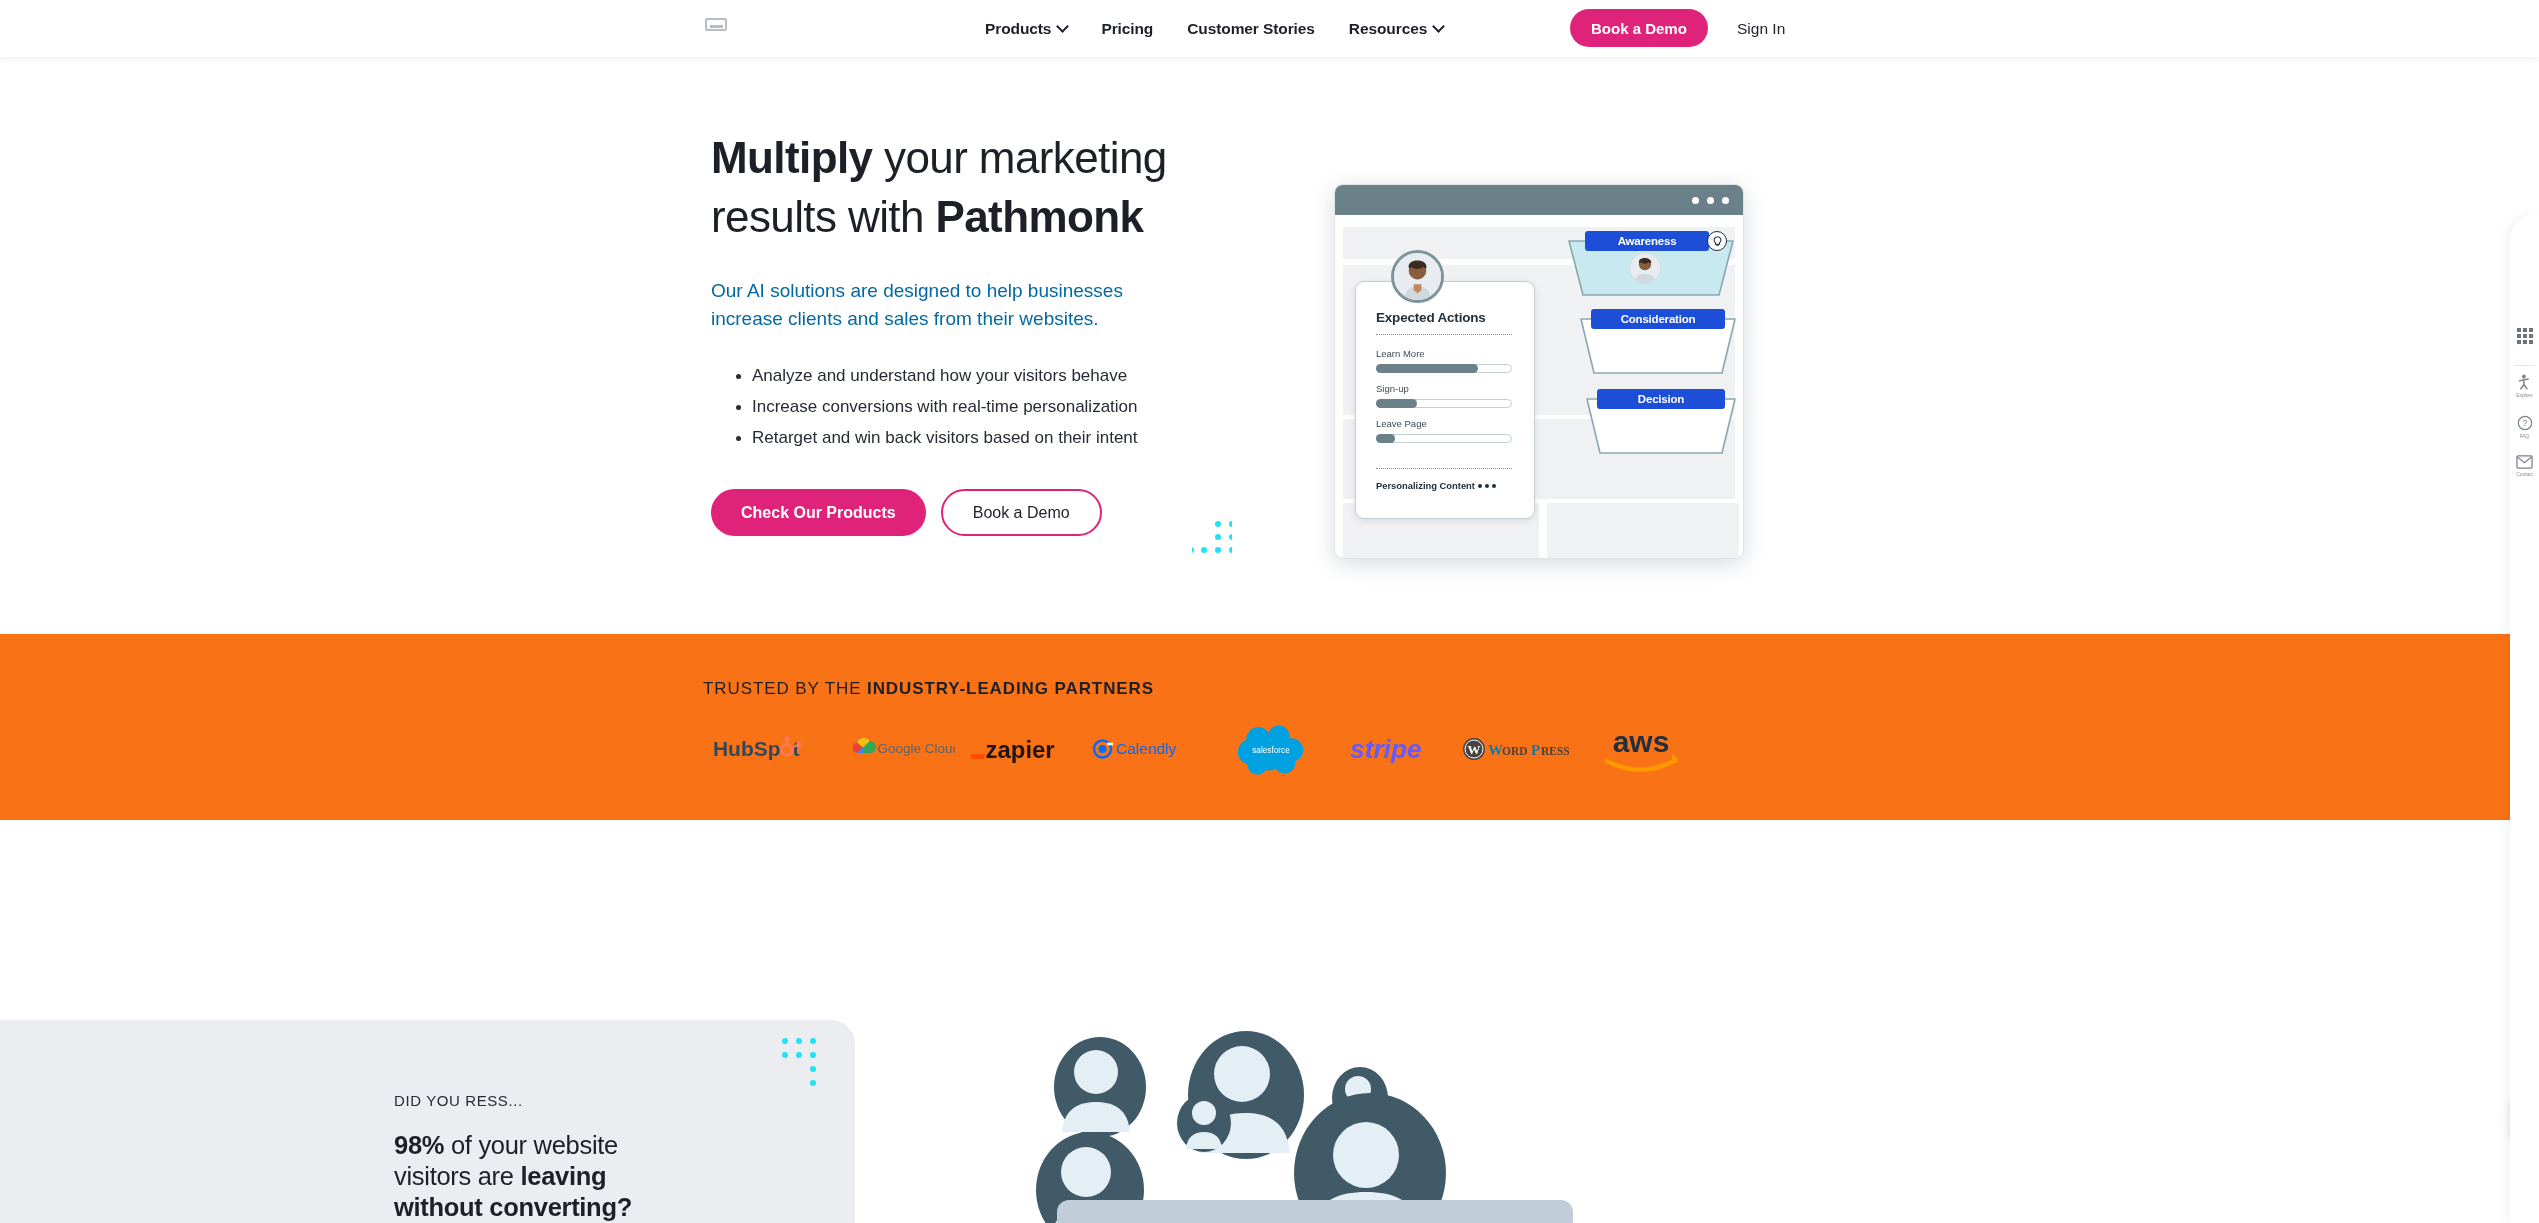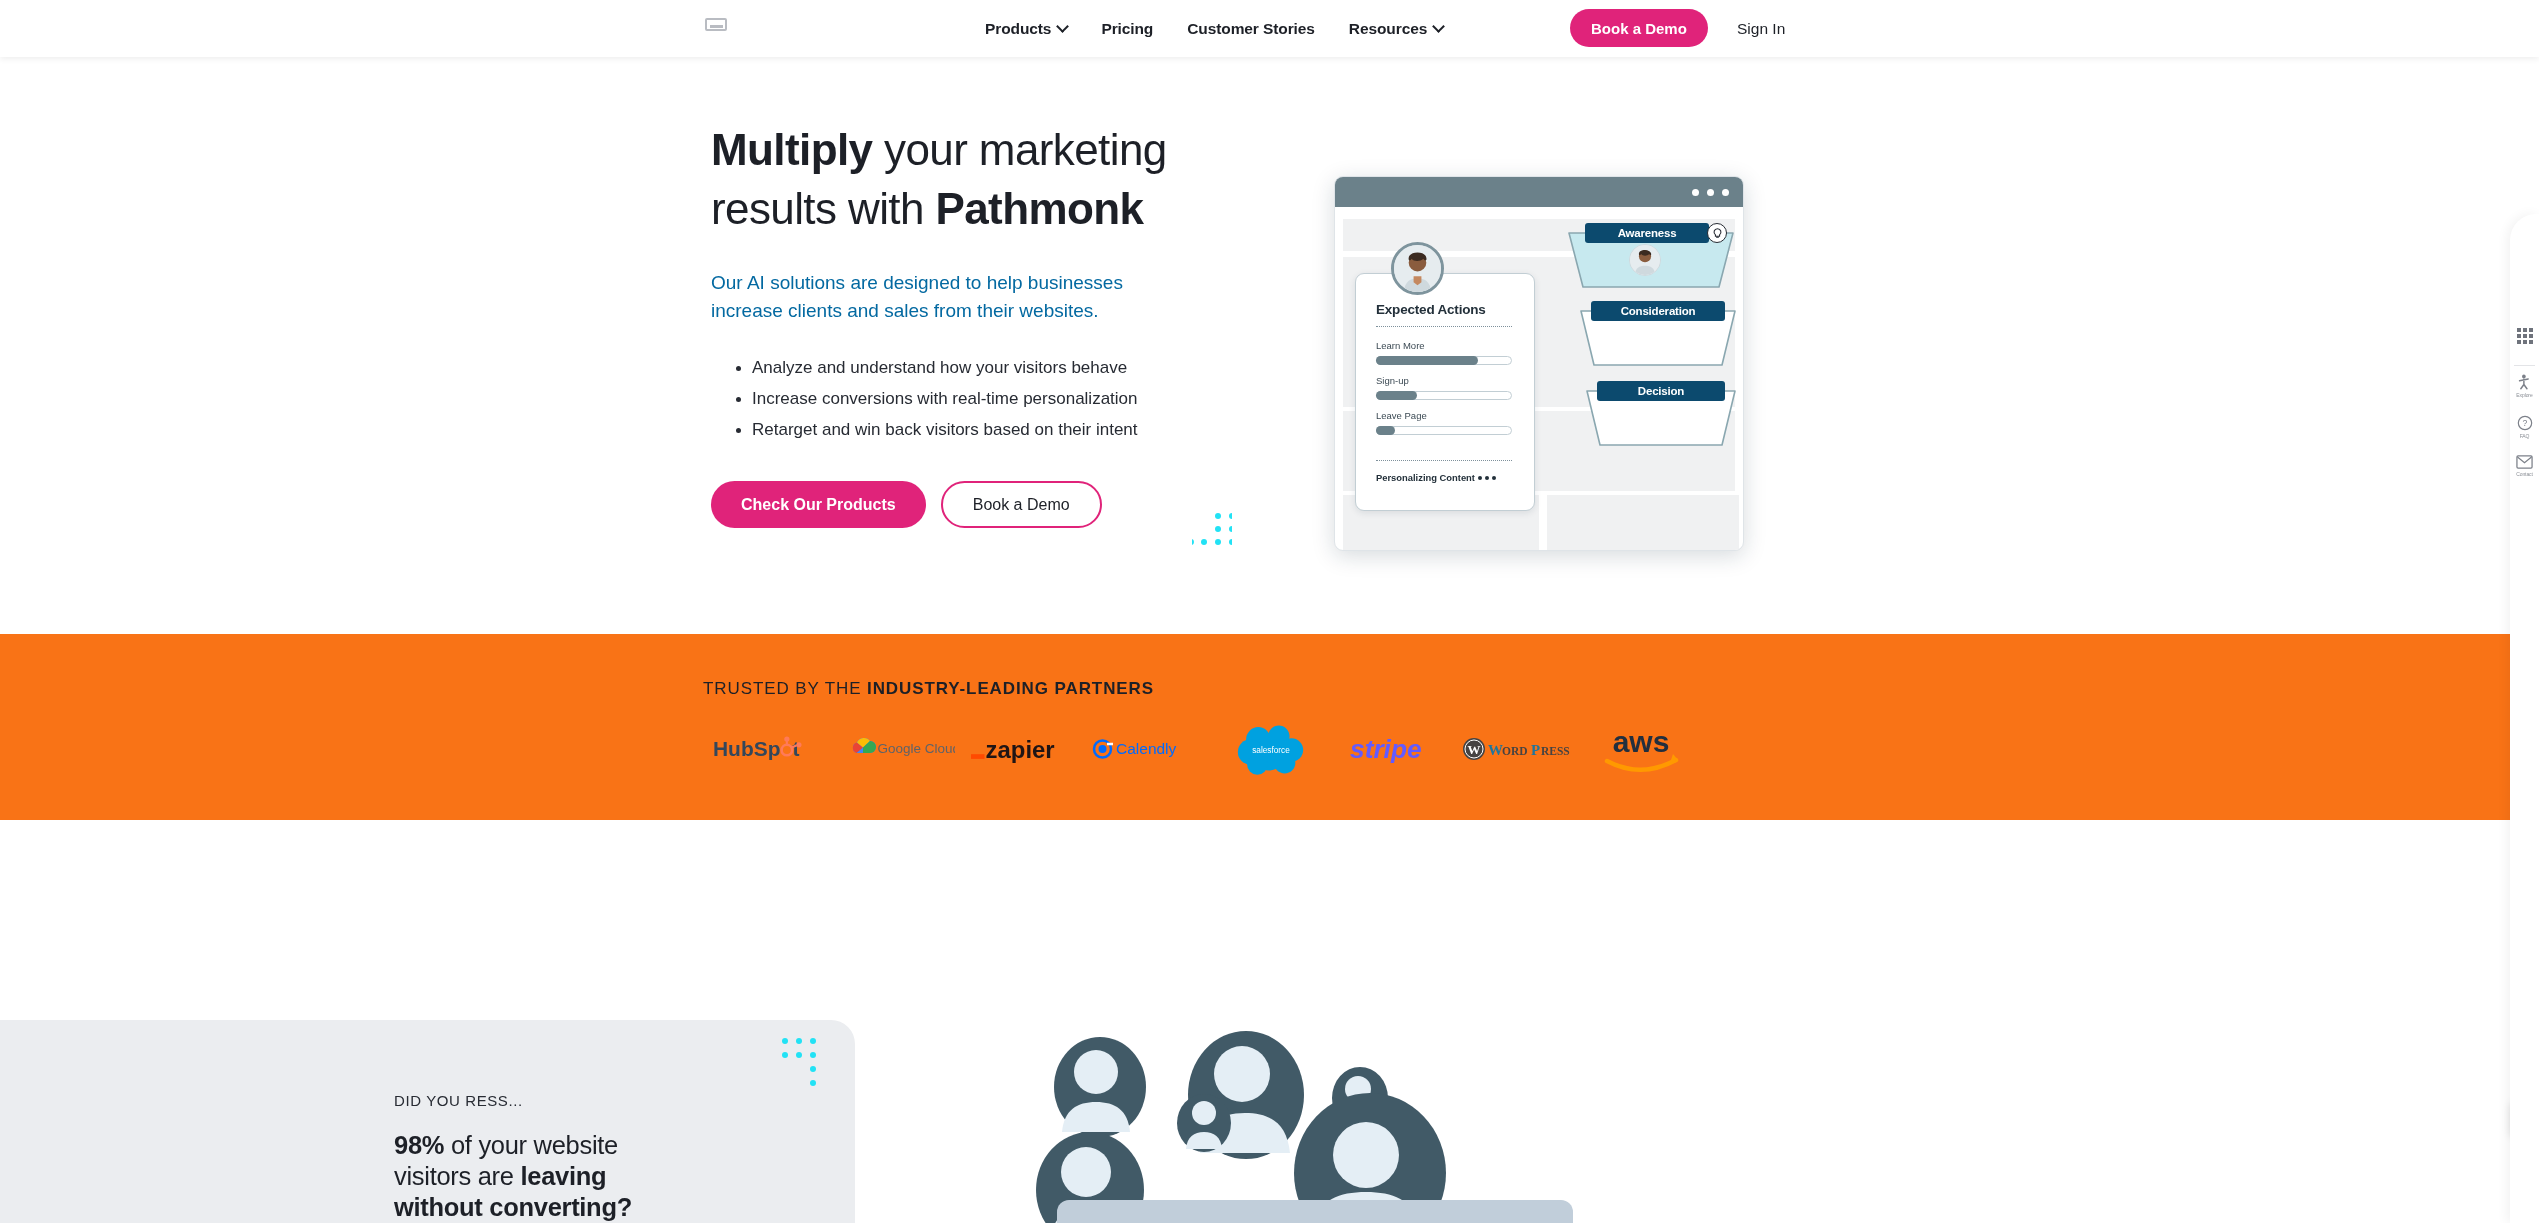--- a/index.html
+++ b/index.html
@@ -19,21 +19,21 @@
   .caret { display:inline-block; width:9px; height:9px; position:relative; top:-2px; }
   .caret:before{ content:""; position:absolute; left:0; top:0; width:7px; height:7px;
      border-right:2px solid #1d2027; border-bottom:2px solid #1d2027; transform:rotate(45deg); }
   .btn-demo-nav { position:absolute; left:1570px; top:9px; height:38px; padding:0 21px;
      background:#e0237a; color:#fff; border-radius:19px; font-size:15px; font-weight:700;
      display:flex; align-items:center; justify-content:center; cursor:pointer; white-space:nowrap; }
   .signin { position:absolute; left:1737px; top:0; height:57px; display:flex; align-items:center;
      font-size:15.5px; color:#1d2027; font-weight:500; cursor:pointer; }
 
   
-  .hero { position:absolute; left:0; top:57px; width:2539px; height:577px; background:#fff; }
+  .hero { position:absolute; left:0; top:65px; width:2539px; height:577px; background:#fff; }
   .hero-copy { position:absolute; left:711px; top:63px; width:560px; }
   h1.hero-title { font-size:44px; line-height:59px; color:#1d2027; font-weight:400; letter-spacing:-.6px; }
   h1.hero-title b { font-weight:800; }
   .hero-sub { margin-top:31px; font-size:19px; line-height:28px; color:#0369a1; width:480px; }
   ul.hero-list { margin-top:27px; list-style:none; }
   ul.hero-list li { position:relative; padding-left:41px; font-size:17px; line-height:31px;
      color:#272b33; }
   ul.hero-list li:before { content:""; position:absolute; left:25px; top:14px; width:5px; height:5px;
      border-radius:50%; background:#272b33; }
   .hero-btns { margin-top:36px; display:flex; gap:15px; }
@@ -58,21 +58,21 @@
   .bar-lbl { position:absolute; left:20px; font-size:9.5px; color:#3c4a54; }
   .bar-track { position:absolute; left:20px; width:136px; height:9px; border:1px solid #c2ced4;
      border-radius:5px; background:#fff; }
   .bar-fill { position:absolute; left:-1px; top:-1px; height:9px; border-radius:5px; background:#6b818a; }
   .pers { position:absolute; left:20px; font-size:9.4px; font-weight:700; color:#23303a; }
   .pers i { display:inline-block; width:4px; height:4px; border-radius:50%; background:#23303a; margin-left:3px; vertical-align:1px;}
   .avatar-big { position:absolute; left:48px; top:27px; width:53px; height:53px; border-radius:50%;
      background:#dfe7eb; border:3px solid #7e949d; overflow:hidden; }
   .stage { position:absolute; }
   .stage-shape { position:absolute; left:0; top:0; width:100%; height:100%; }
-  .stage-lbl { position:absolute; height:20px; background:#0c4a6e; color:#fff; border-radius:3px;
+  .stage-lbl { position:absolute; height:20px; background:#1d4ed8; color:#fff; border-radius:3px;
      font-size:11.5px; font-weight:600; display:flex; align-items:center; justify-content:center; letter-spacing:-.2px;text-align:right;}
   .bulb { position:absolute; width:20px; height:20px; border-radius:50%; background:#fff;
      border:1.6px solid #262b33; display:flex; align-items:center; justify-content:center; }
   .avatar-sm { position:absolute; width:32px; height:32px; border-radius:50%; background:#dfe7eb;
      overflow:hidden; border:1px solid #cfd9de; }
 
   
   .trusted { position:absolute; left:0; top:634px; width:2539px; height:186px; background:#f97316; }
   .trusted-h { position:absolute; left:703px; top:45px; font-size:17px; letter-spacing:.9px; color:#1d2027; font-weight:400;}
   .trusted-h b { font-weight:800; }

